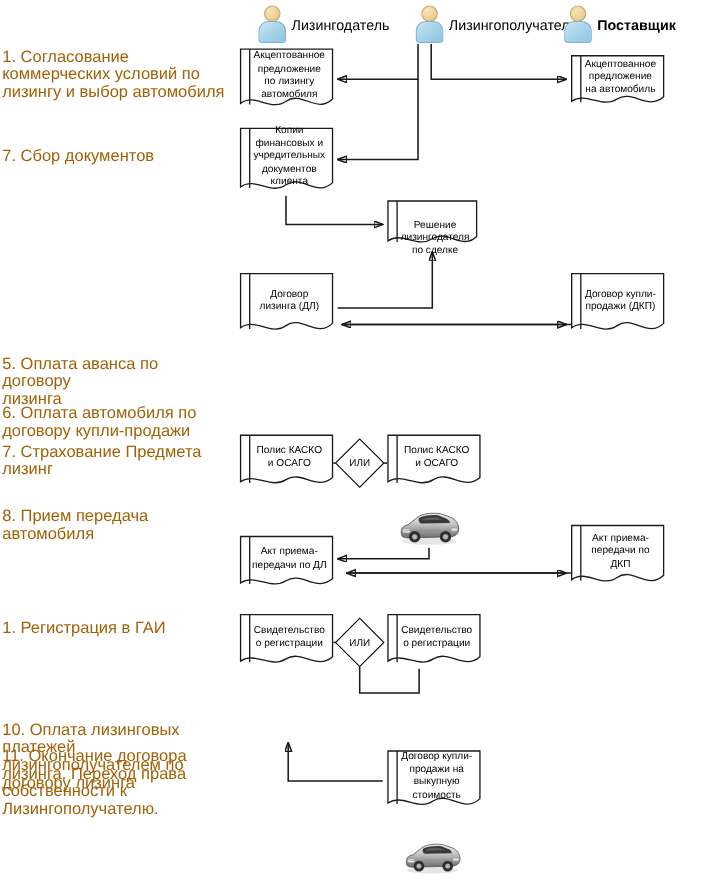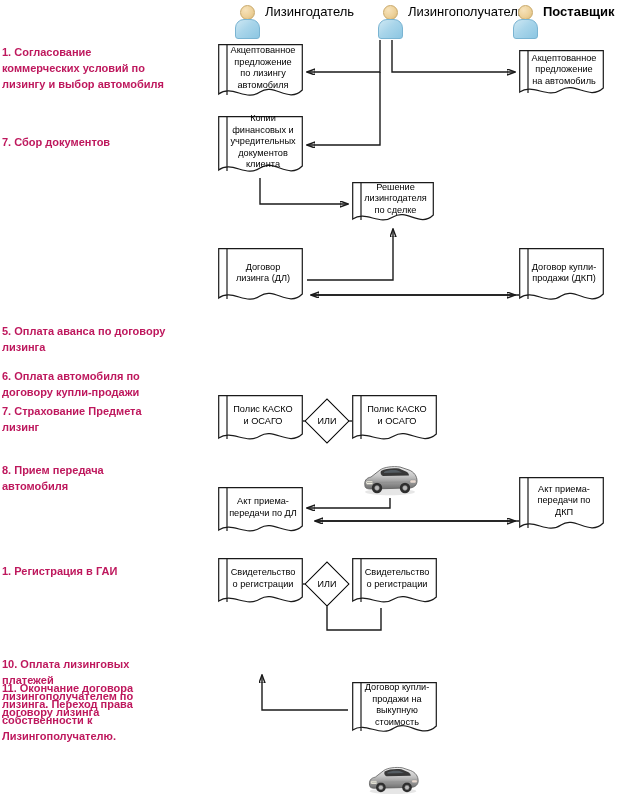--- a/index.html
+++ b/index.html
@@ -4,37 +4,37 @@
 <style>
   html,body{margin:0;padding:0;background:#ffffff;}
   body{
     width:637px;height:800px;position:relative;overflow:hidden;
     font-family:"Liberation Sans","DejaVu Sans",sans-serif;
     color:#000000;
   }
   #root{position:absolute;left:0;top:0;width:637px;height:800px;}
 
   
-  .actor{position:absolute;display:flex;}
+  .actor{position:absolute;display:flex;align-items:center;}
   .actor .person{position:relative;width:30px;height:36px;flex:0 0 30px;}
   .actor .head{
     position:absolute;left:8px;top:1px;width:15px;height:15px;border-radius:50%;
     background:radial-gradient(circle at 35% 30%,#f7e3bb 0%,#edd19a 55%,#d8b877 100%);
     border:1px solid #c9a96a;box-sizing:border-box;
   }
   .actor .body{
     position:absolute;left:3px;top:15px;width:25px;height:20px;
     border-radius:9px 9px 3px 3px;
     background:linear-gradient(140deg,#cfe8f3 0%,#a9d5ea 45%,#8cc6e2 100%);
     border:1px solid #7ab4d2;box-sizing:border-box;
   }
   .actor .label{font-size:13px;line-height:15px;white-space:nowrap;padding-left:3px;}
 
   
-  .step{position:absolute;font-size:11px;line-height:16px;color:#be185d;font-weight:bold;}
+  .step{position:absolute;font-size:15px;line-height:16px;color:#a16207;}
 
   
   .doc{position:absolute;}
   .doc svg{position:absolute;left:0;top:0;overflow:visible;}
   .doc .doctext{
     position:absolute;left:9px;right:4px;
     display:flex;align-items:center;justify-content:center;text-align:center;
     font-size:9.2px;line-height:11.5px;color:#000;
   }
 
@@ -153,21 +153,21 @@
       <line x1="9" y1="0.7" x2="9" y2="55" stroke="#1a1a1a" stroke-width="1.2"></line>
     </svg>
     <div class="doctext" style="top:2px;height:48px;">Копии<br>финансовых и<br>учредительных<br>документов<br>клиента</div>
   </div>
 
   <div class="doc" style="left:352px;top:182px;width:82px;height:43px;">
     <svg width="82" height="43" viewBox="0 0 82 43" preserveAspectRatio="none">
       <path d="M0.7,0.7 L81.3,0.7 L81.3,33 C68,46 55,26 41,35 C27,44 14,28 0.7,37 Z" fill="#fff" stroke="#1a1a1a" stroke-width="1.2"></path>
       <line x1="9" y1="0.7" x2="9" y2="38" stroke="#1a1a1a" stroke-width="1.2"></line>
     </svg>
-    <div class="doctext" style="top:1px;height:32px;">Решение<br>лизингодателя<br>по сделке</div>
+    <div class="doctext" style="top:18px;height:32px;">Решение<br>лизингодателя<br>по сделке</div>
   </div>
 
   <div class="doc" style="left:218px;top:248px;width:85px;height:58px;">
     <svg width="85" height="58" viewBox="0 0 85 58" preserveAspectRatio="none">
       <path d="M0.7,0.7 L84.3,0.7 L84.3,46 C70,60 56,38 42,48 C28,58 14,40 0.7,50 Z" fill="#fff" stroke="#1a1a1a" stroke-width="1.2"></path>
       <line x1="9" y1="0.7" x2="9" y2="51" stroke="#1a1a1a" stroke-width="1.2"></line>
     </svg>
     <div class="doctext" style="top:4px;height:42px;">Договор<br>лизинга (ДЛ)</div>
   </div>
 

